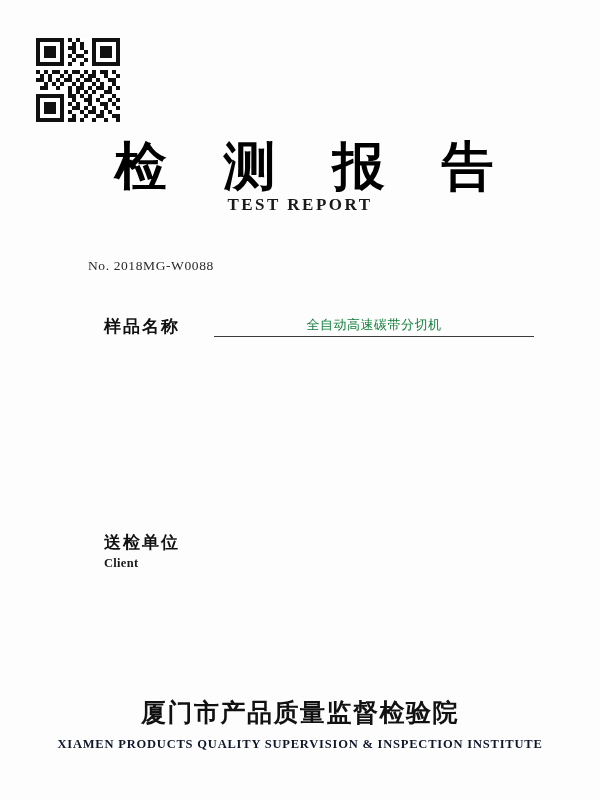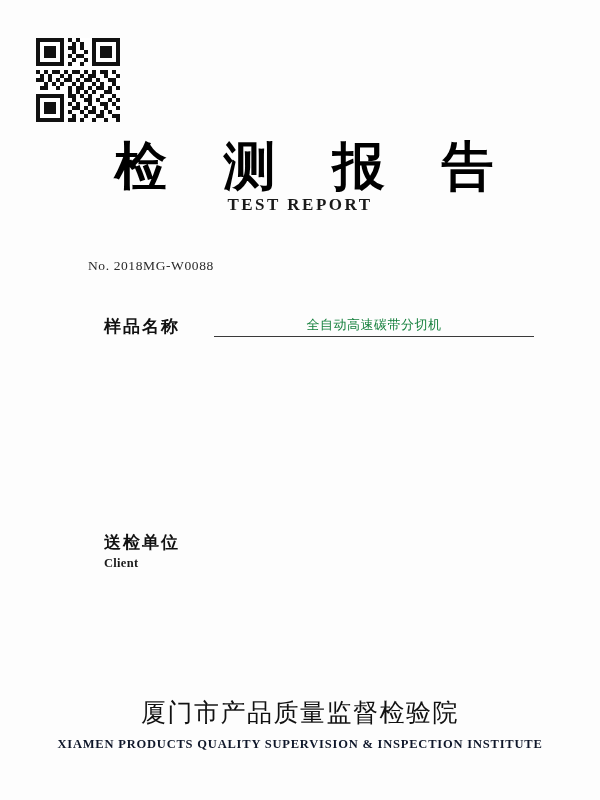--- a/index.html
+++ b/index.html
@@ -120,21 +120,21 @@
   
   .footer {
     position: absolute;
     bottom: 48px;
     left: 0;
     width: 600px;
     text-align: center;
   }
   .footer-cn {
     font-size: 25px;
-    font-weight: normal;
+    font-weight: bold;
     letter-spacing: 1.5px;
     color: #111;
   }
   .footer-en {
     margin-top: 8px;
     font-size: 12.5px;
     font-weight: bold;
     letter-spacing: 0.8px;
     color: #0f172a;
   }

